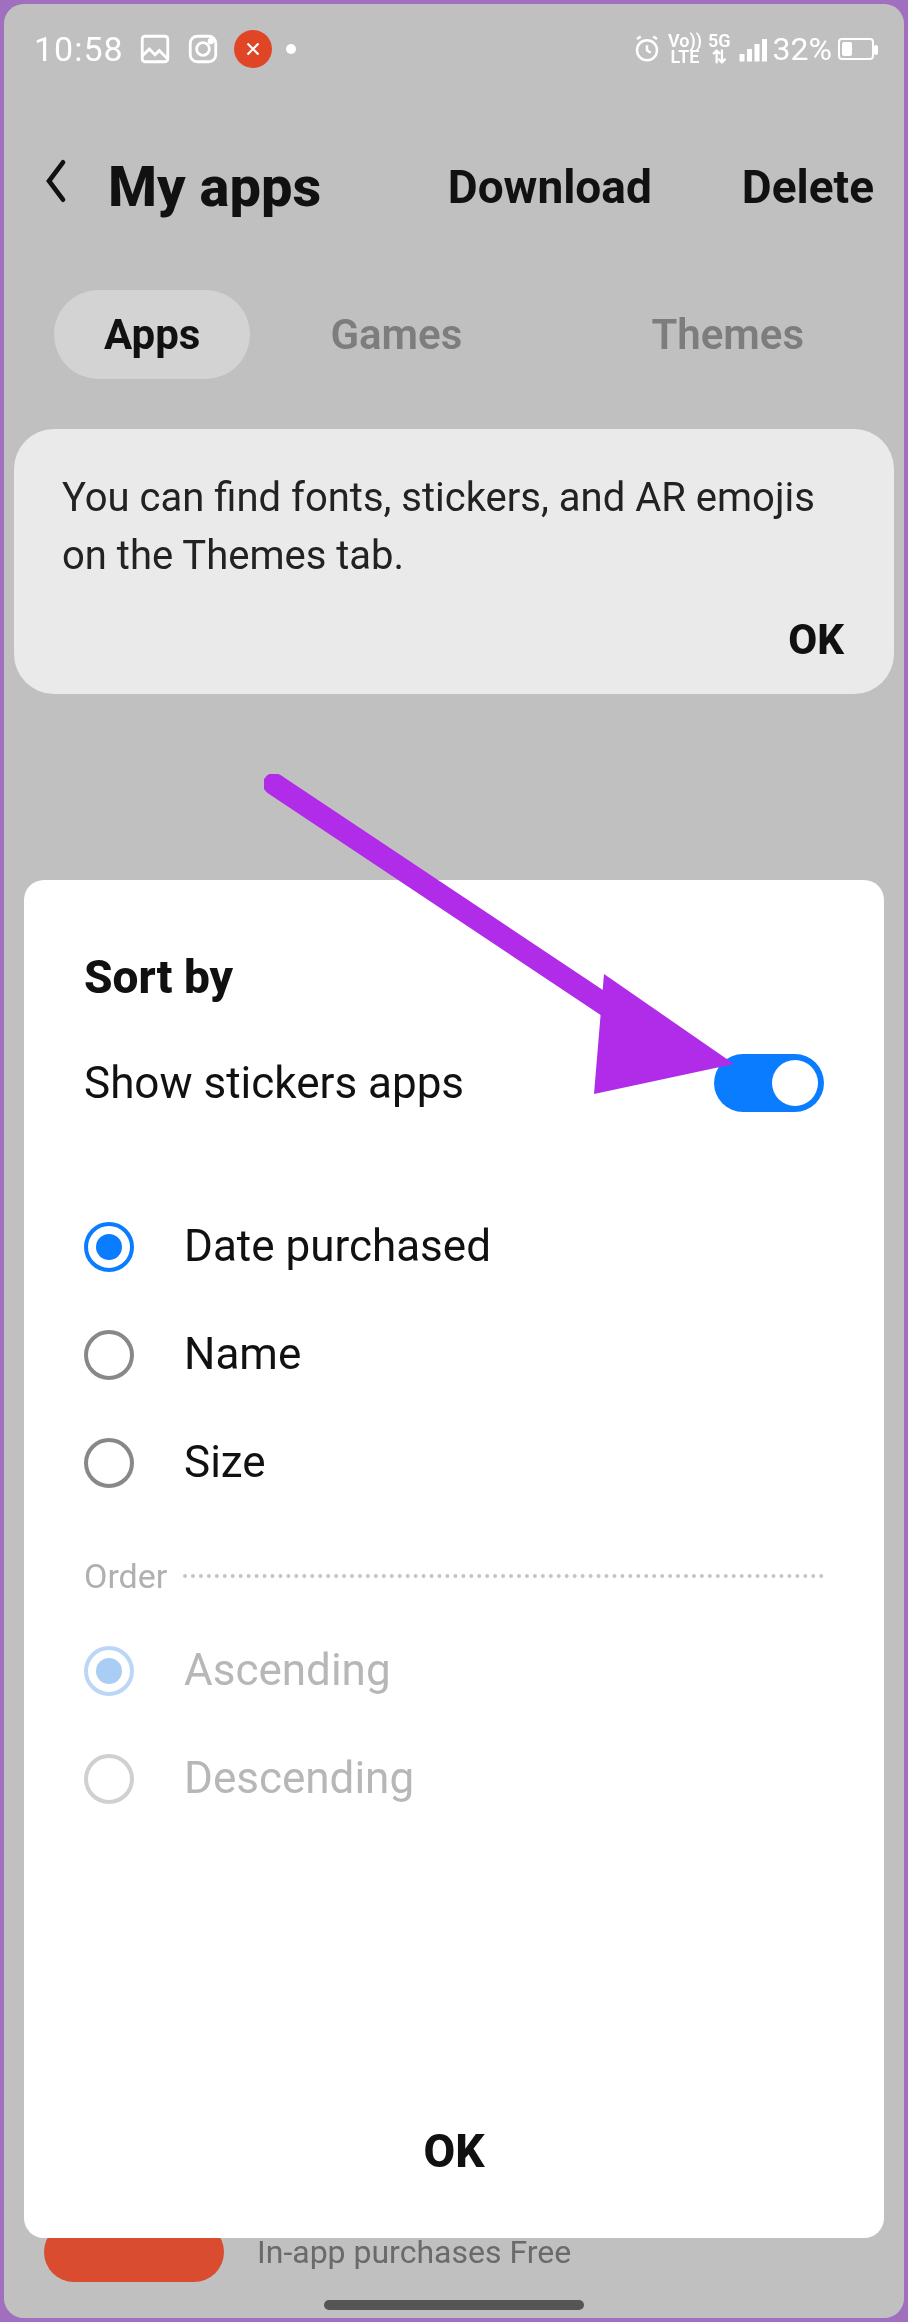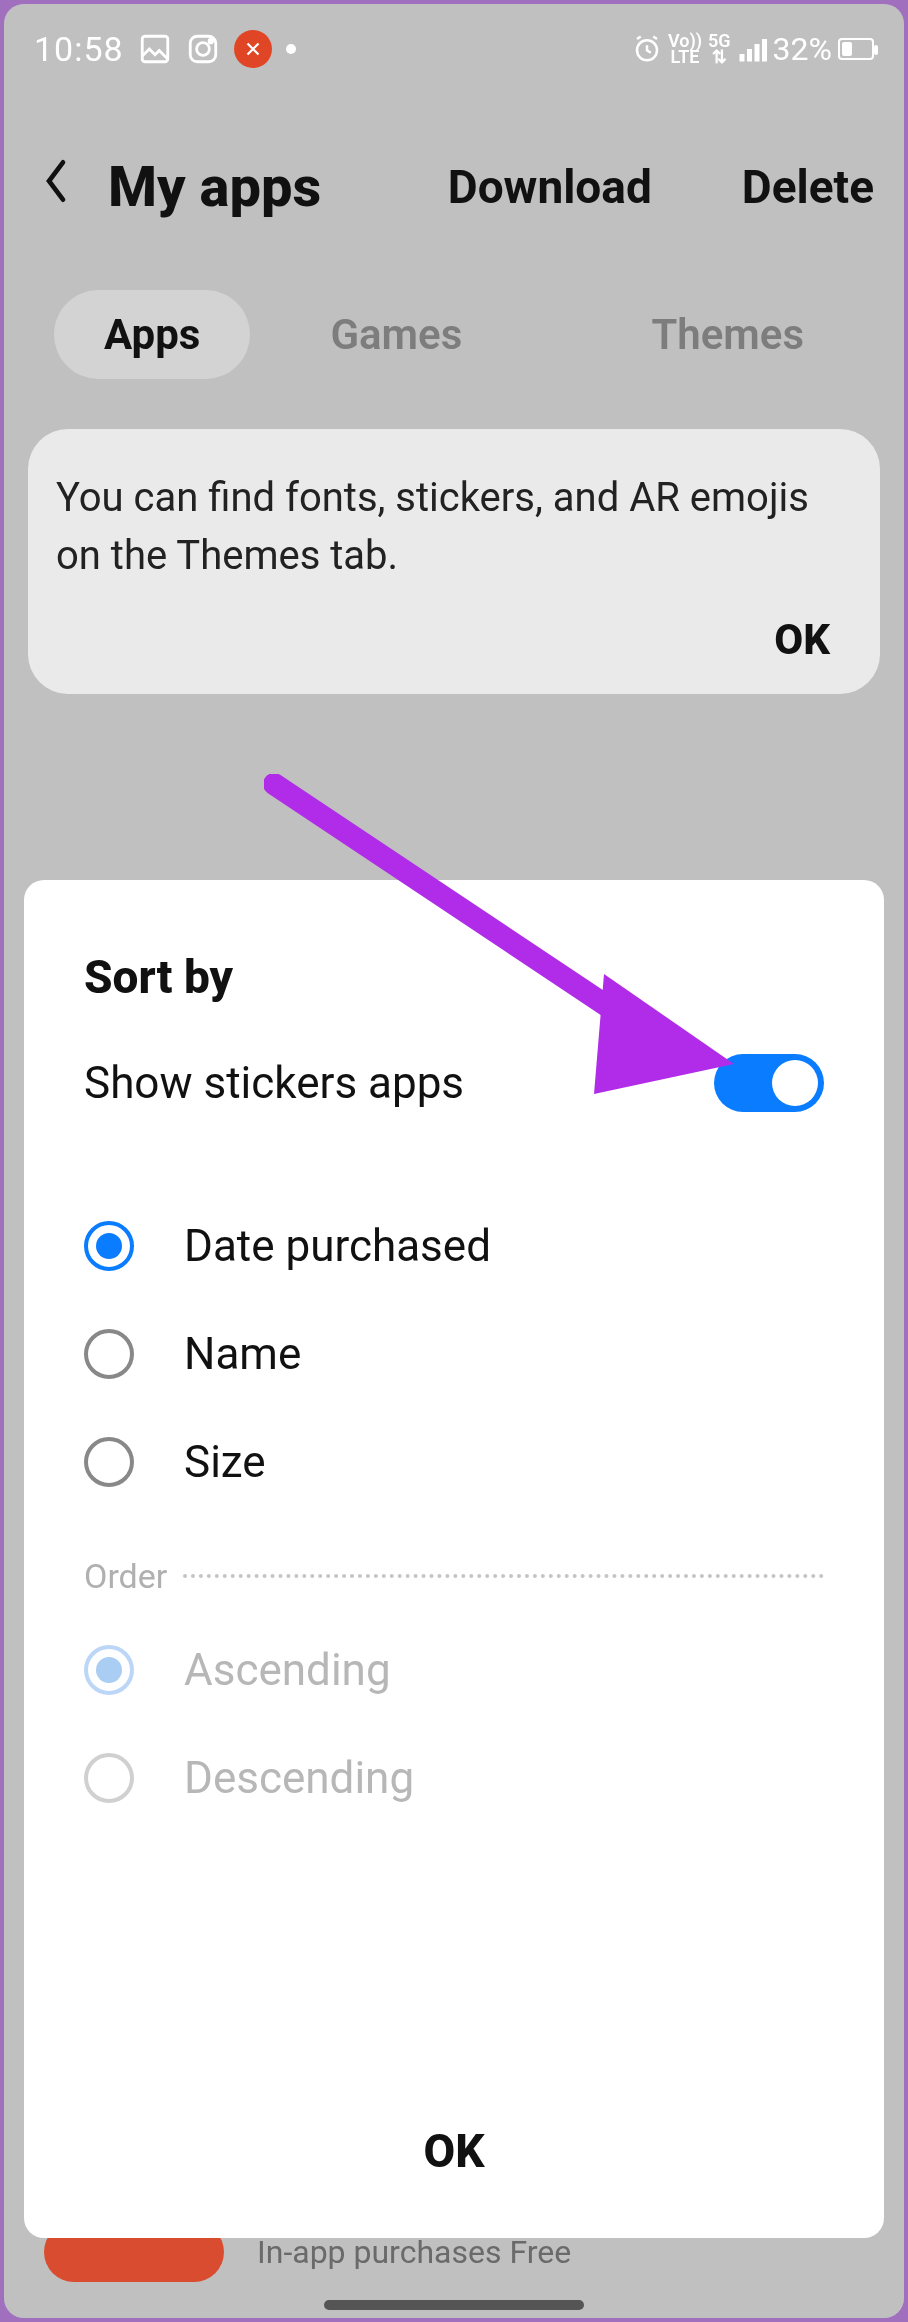--- a/index.html
+++ b/index.html
@@ -78,24 +78,24 @@
     font-size:42px; font-weight:600; color:#7d7d7d;
     padding: 20px 50px; border-radius: 60px;
   }
   .tab.active {
     background: #d3d3d3; color:#111; font-weight:700;
   }
   .tab:last-child { margin-left:auto; }
 
   
   .info-card {
-    margin: 20px 24px;
+    margin: 20px 10px;
     background:#eaeaea;
     border-radius: 40px;
-    padding: 40px 30px 30px 28px;
+    padding: 40px 30px 30px 48px;
     position:relative; z-index:1;
   }
   .info-text { font-size:40px; color:#222; line-height:1.45; }
   .info-ok { text-align:right; font-size:42px; font-weight:800; color:#111; margin-top:30px; padding-right:20px;}
 
   
   .bottom-peek {
     position:absolute; bottom:36px; left:0; right:0; padding: 0 40px;
     display:flex; align-items:center; gap:13px; color:#6a6a6a; font-size:32px;
     z-index:1;
@@ -127,21 +127,21 @@
   }
   .sheet-title { font-size:46px; font-weight:800; color:#111; margin-bottom:50px;}
   .toggle-row { display:flex; align-items:center; justify-content:space-between; margin-bottom:60px;}
   .toggle-label { font-size:44px; color:#111; }
   .switch {
     width:110px; height:58px; border-radius:40px; background:#0a7cff; position:relative;
   }
   .switch .knob { position:absolute; right:6px; top:6px; width:46px; height:46px; border-radius:50%; background:#fff; }
   
   .radio-row {
-    display:flex; align-items:center; gap:50px; padding: 28px 0;
+    display:flex; align-items:flex-end; gap:50px; padding: 28px 0;
   }
   .radio {
     width:50px; height:50px; border-radius:50%; border:4px solid #888; position:relative; flex-shrink:0;
   }
   .radio.selected { border-color:#0a7cff; }
   .radio.selected::after { content:""; position:absolute; inset:8px; background:#0a7cff; border-radius:50%; }
   .radio.disabled { border-color:#d0d0d0; }
   .radio.disabled-selected { border-color:#bcd6f7; }
   .radio.disabled-selected::after { content:""; position:absolute; inset:8px; background:#a9cdf3; border-radius:50%; }
   .radio-label { font-size:44px; color:#111; }

